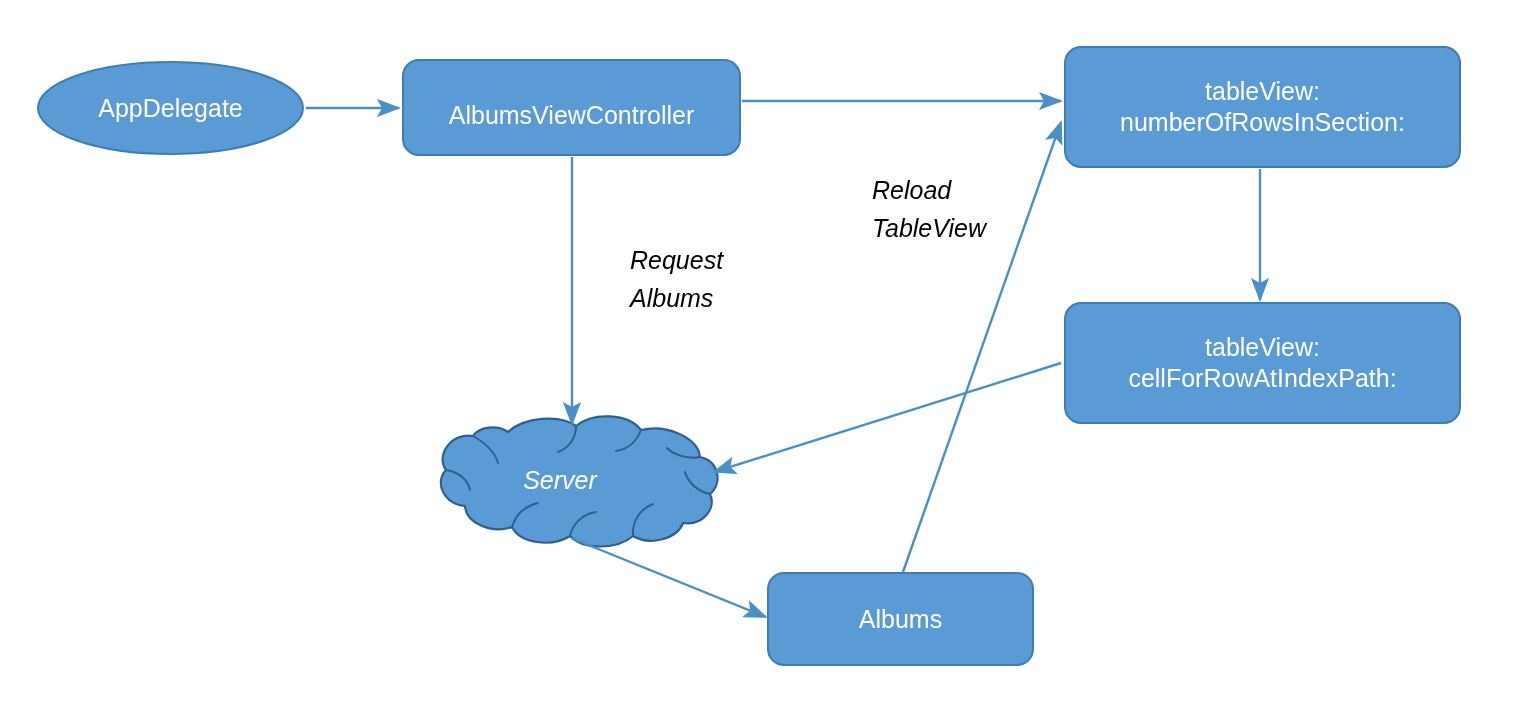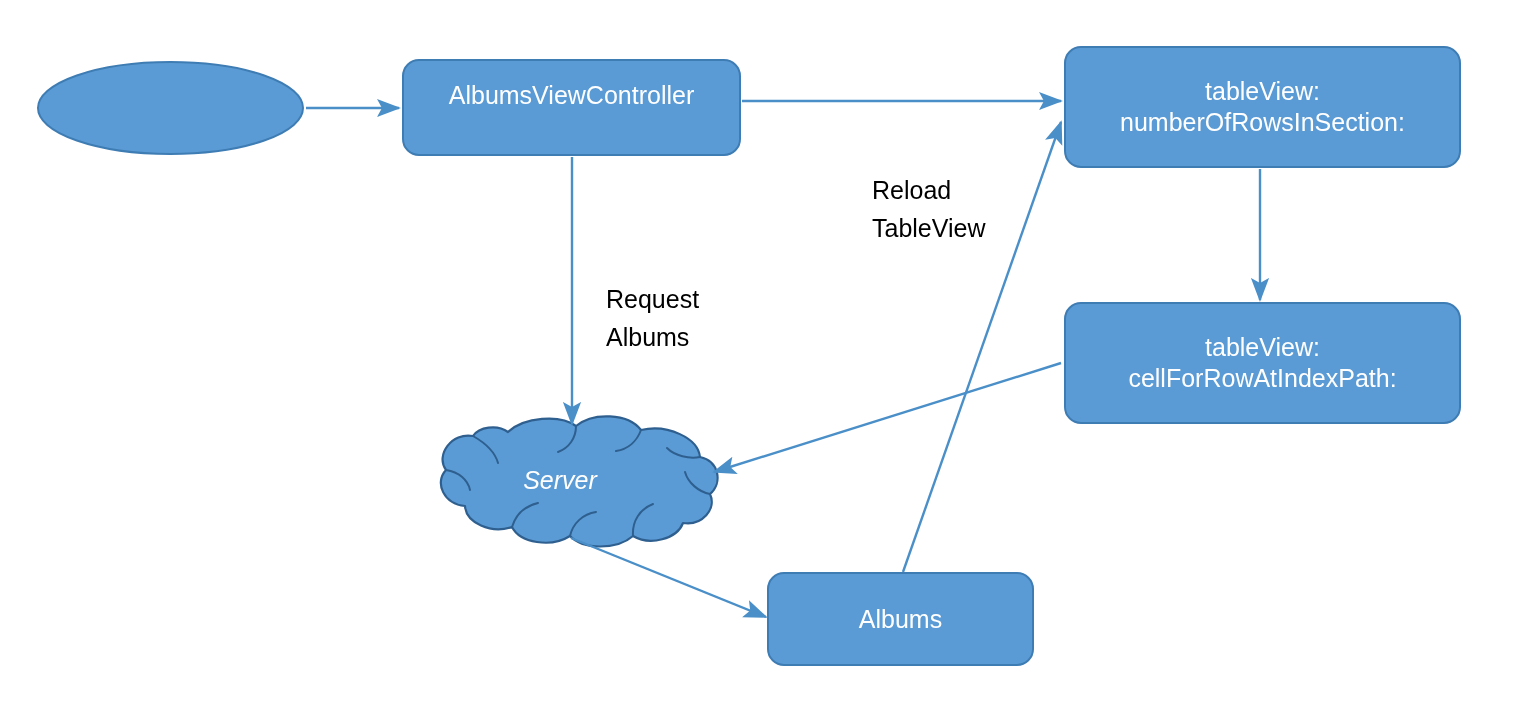--- a/index.html
+++ b/index.html
@@ -40,20 +40,21 @@
     white-space: pre-line;
   }
   .edge-label {
     position: absolute;
     color: #000000;
     font-size: 25px;
     line-height: 38px;
     font-family: "Liberation Sans", sans-serif;
     text-align: left;
     white-space: pre-line;
+    font-style: italic;
   }
 </style>
 </head>
 <body>
 
 <div id="canvas">
 
   <svg class="layer" viewBox="0 0 1516 728">
     <defs>
       <marker id="arrowhead" markerWidth="10" markerHeight="8" refX="9.2" refY="4" orient="auto" markerUnits="strokeWidth">
@@ -104,33 +105,34 @@
 
     <line x1="1260" y1="169" x2="1260" y2="300" stroke="#4A8FC8" stroke-width="2.4" marker-end="url(#arrowhead)"></line>
 
     <line x1="1061" y1="363" x2="714" y2="472" stroke="#4A8FC8" stroke-width="2.4" marker-end="url(#arrowhead)"></line>
 
     <line x1="571" y1="538" x2="766" y2="617" stroke="#4A8FC8" stroke-width="2.4" marker-end="url(#arrowhead)"></line>
 
     <line x1="903" y1="572" x2="1061" y2="122" stroke="#4A8FC8" stroke-width="2.4" marker-end="url(#arrowhead)"></line>
   </svg>
 
+  <div class="node-label" style="left:38px; top:62px; width:265px; height:92px;">AppDelegate</div>
 
-  <div class="node-label" style="left:403px; top:48px; width:337px; height:95px;">AlbumsViewController</div>
+  <div class="node-label" style="left:403px; top:68px; width:337px; height:95px;">AlbumsViewController</div>
 
   <div class="node-label" style="left:1065px; top:47px; width:395px; height:120px;">tableView:
 numberOfRowsInSection:</div>
 
   <div class="node-label" style="left:1065px; top:303px; width:395px; height:120px;">tableView:
 cellForRowAtIndexPath:</div>
 
   <div class="node-label" style="left:435px; top:418px; width:250px; height:124px;font-style:italic;">Server</div>
 
   <div class="node-label" style="left:768px; top:573px; width:265px; height:92px;">Albums</div>
 
   <div class="edge-label" style="left:872px; top:171px;">Reload
 TableView</div>
 
-  <div class="edge-label" style="left:606px; top:241px;margin-top:39px;">Request
+  <div class="edge-label" style="left:630px; top:241px;">Request
 Albums</div>
 
 
 </div>
 
 </body></html>

